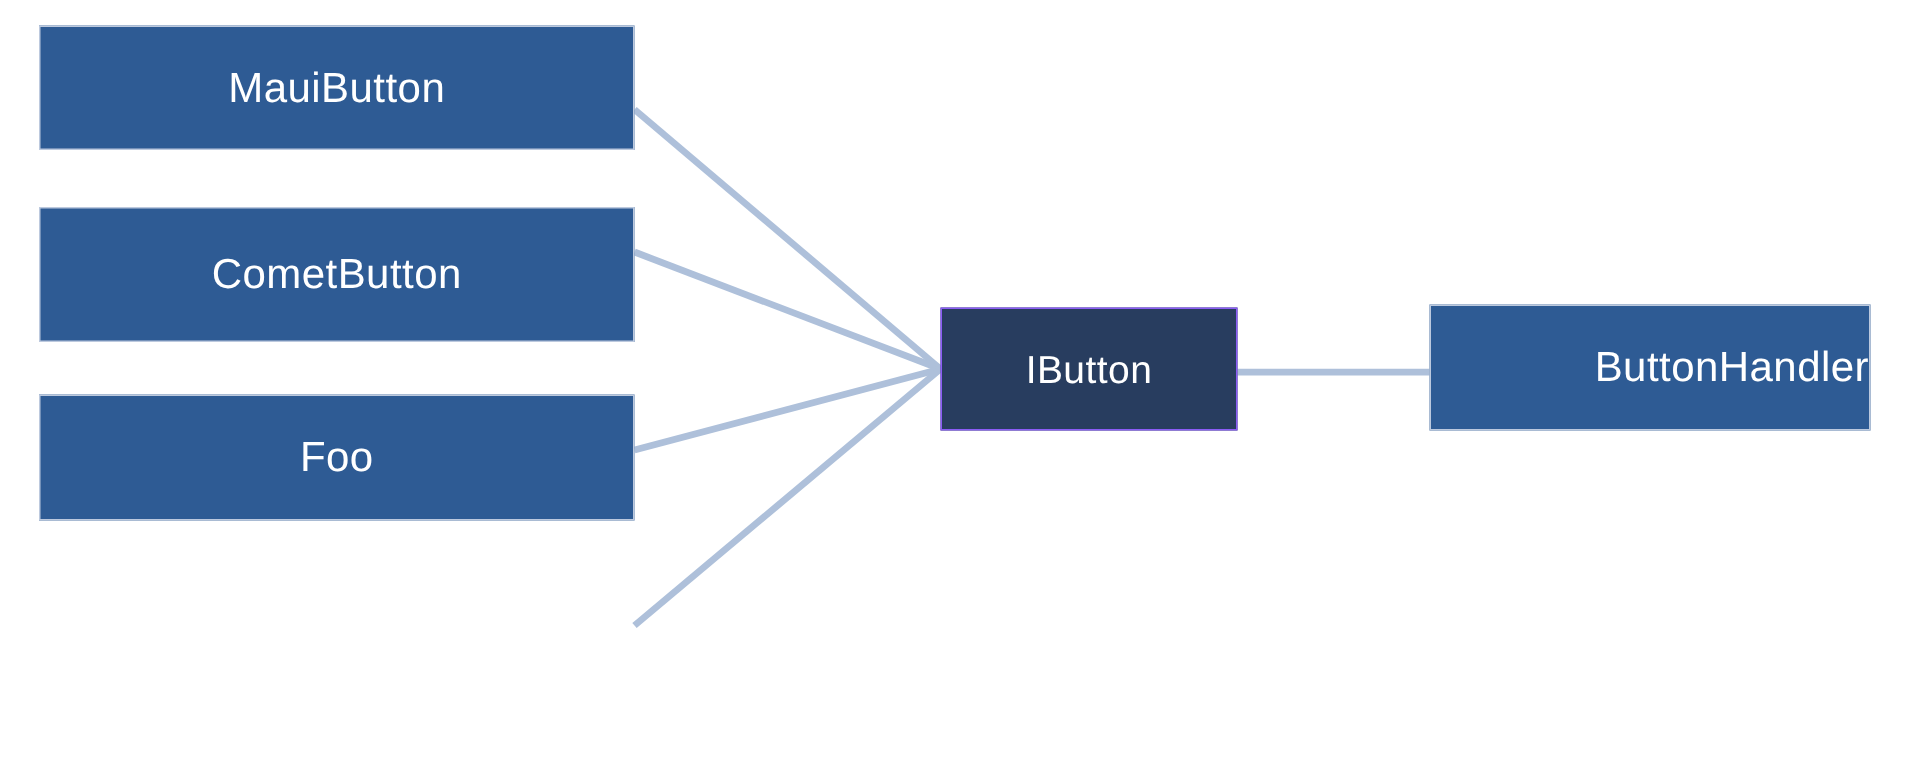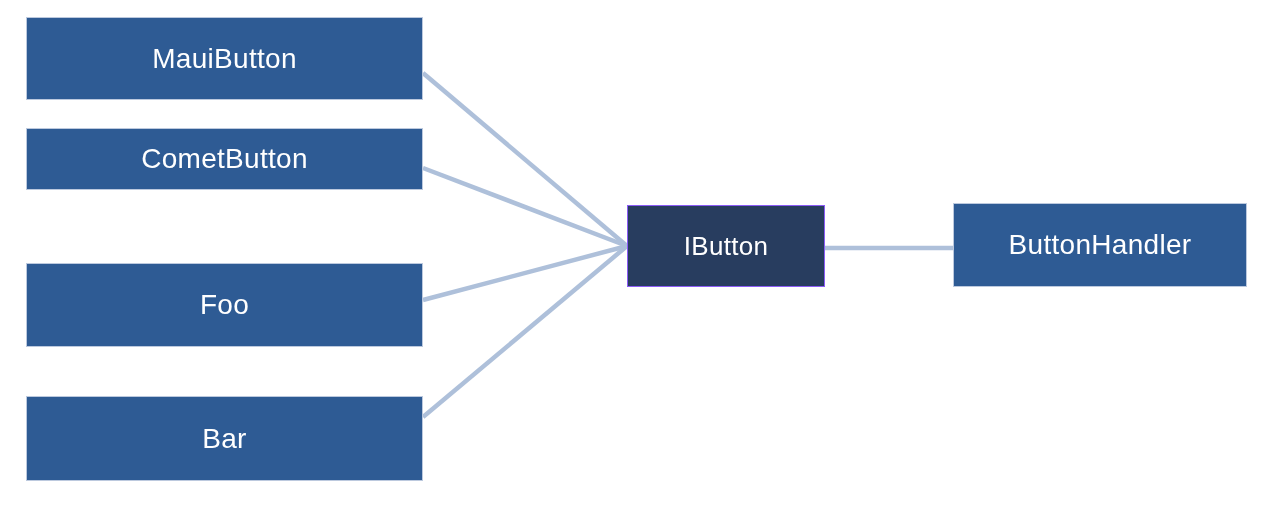--- a/index.html
+++ b/index.html
@@ -39,25 +39,25 @@
     background: #2e5b94;
     border: 1.5px solid #bcc9de;
   }
   .node--interface {
     background: #283d5f;
     border: 1px solid #8b5cf6;
     font-size: 26px;
   }
   
   .node--maui    { left: 26px;  top: 17px;  width: 397px; height: 83px; }
-  .node--comet   { left: 26px;  top: 128px; width: 397px; height: 62px; }
+  .node--comet   { left: 26px;  top: 138px; width: 397px; height: 90px; }
   .node--foo     { left: 26px;  top: 263px; width: 397px; height: 84px; }
   .node--bar     { left: 26px;  top: 396px; width: 397px; height: 85px; }
   .node--ibutton { left: 627px; top: 205px; width: 198px; height: 82px; }
-  .node--handler { left: 953px; top: 203px; width: 294px; height: 84px; }
+  .node--handler { left: 953px; top: 203px; width: 294px; height: 84px; justify-content: flex-end; }
 </style>
 </head>
 <body>
 
 <div class="canvas">
 
   <svg class="edges-layer" width="1280" height="505" viewBox="0 0 1280 505" xmlns="http://www.w3.org/2000/svg">
     <line x1="423" y1="73" x2="627" y2="246" stroke="#aec0da" stroke-width="4.5"></line>
     <line x1="423" y1="168" x2="627" y2="246" stroke="#aec0da" stroke-width="4.5"></line>
     <line x1="423" y1="300" x2="627" y2="246" stroke="#aec0da" stroke-width="4.5"></line>
@@ -70,23 +70,20 @@
   </div>
 
   <div class="node node--class node--comet">
     <span>CometButton</span>
   </div>
 
   <div class="node node--class node--foo">
     <span>Foo</span>
   </div>
 
-  <div class="node node--class node--bar">
-    <span>Bar</span>
-  </div>
 
   <div class="node node--interface node--ibutton">
     <span>IButton</span>
   </div>
 
   <div class="node node--class node--handler">
     <span>ButtonHandler</span>
   </div>
 
 </div>

